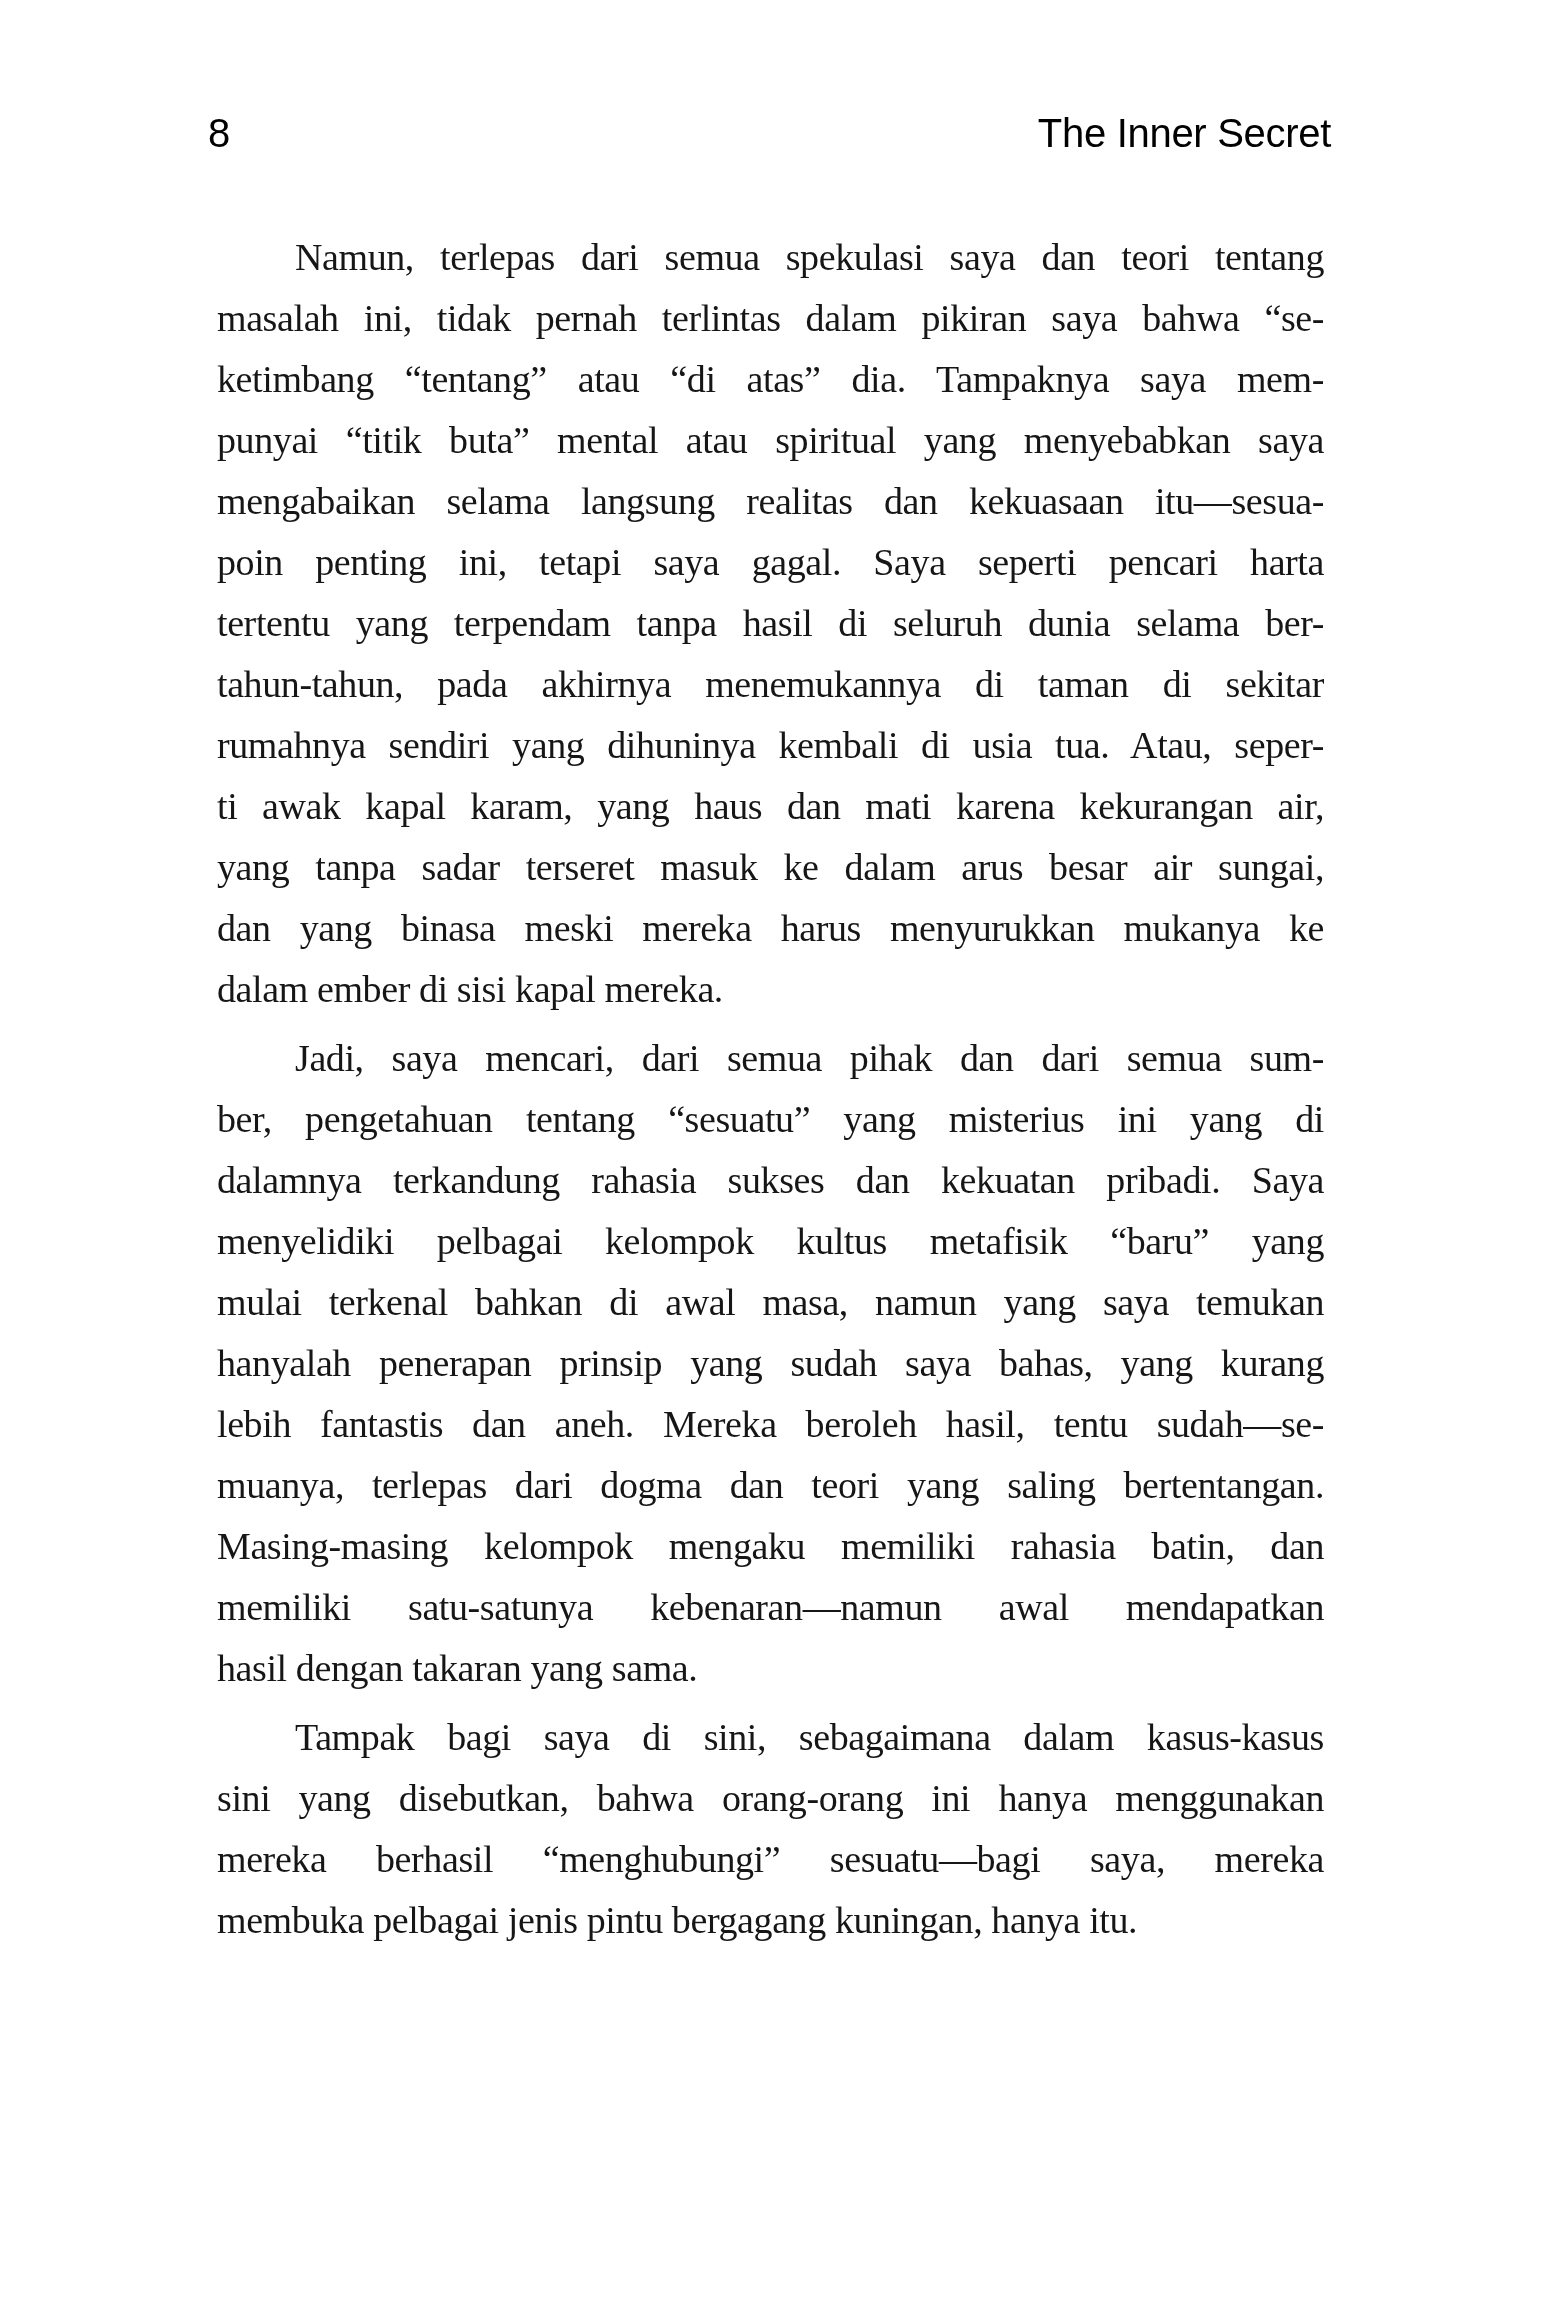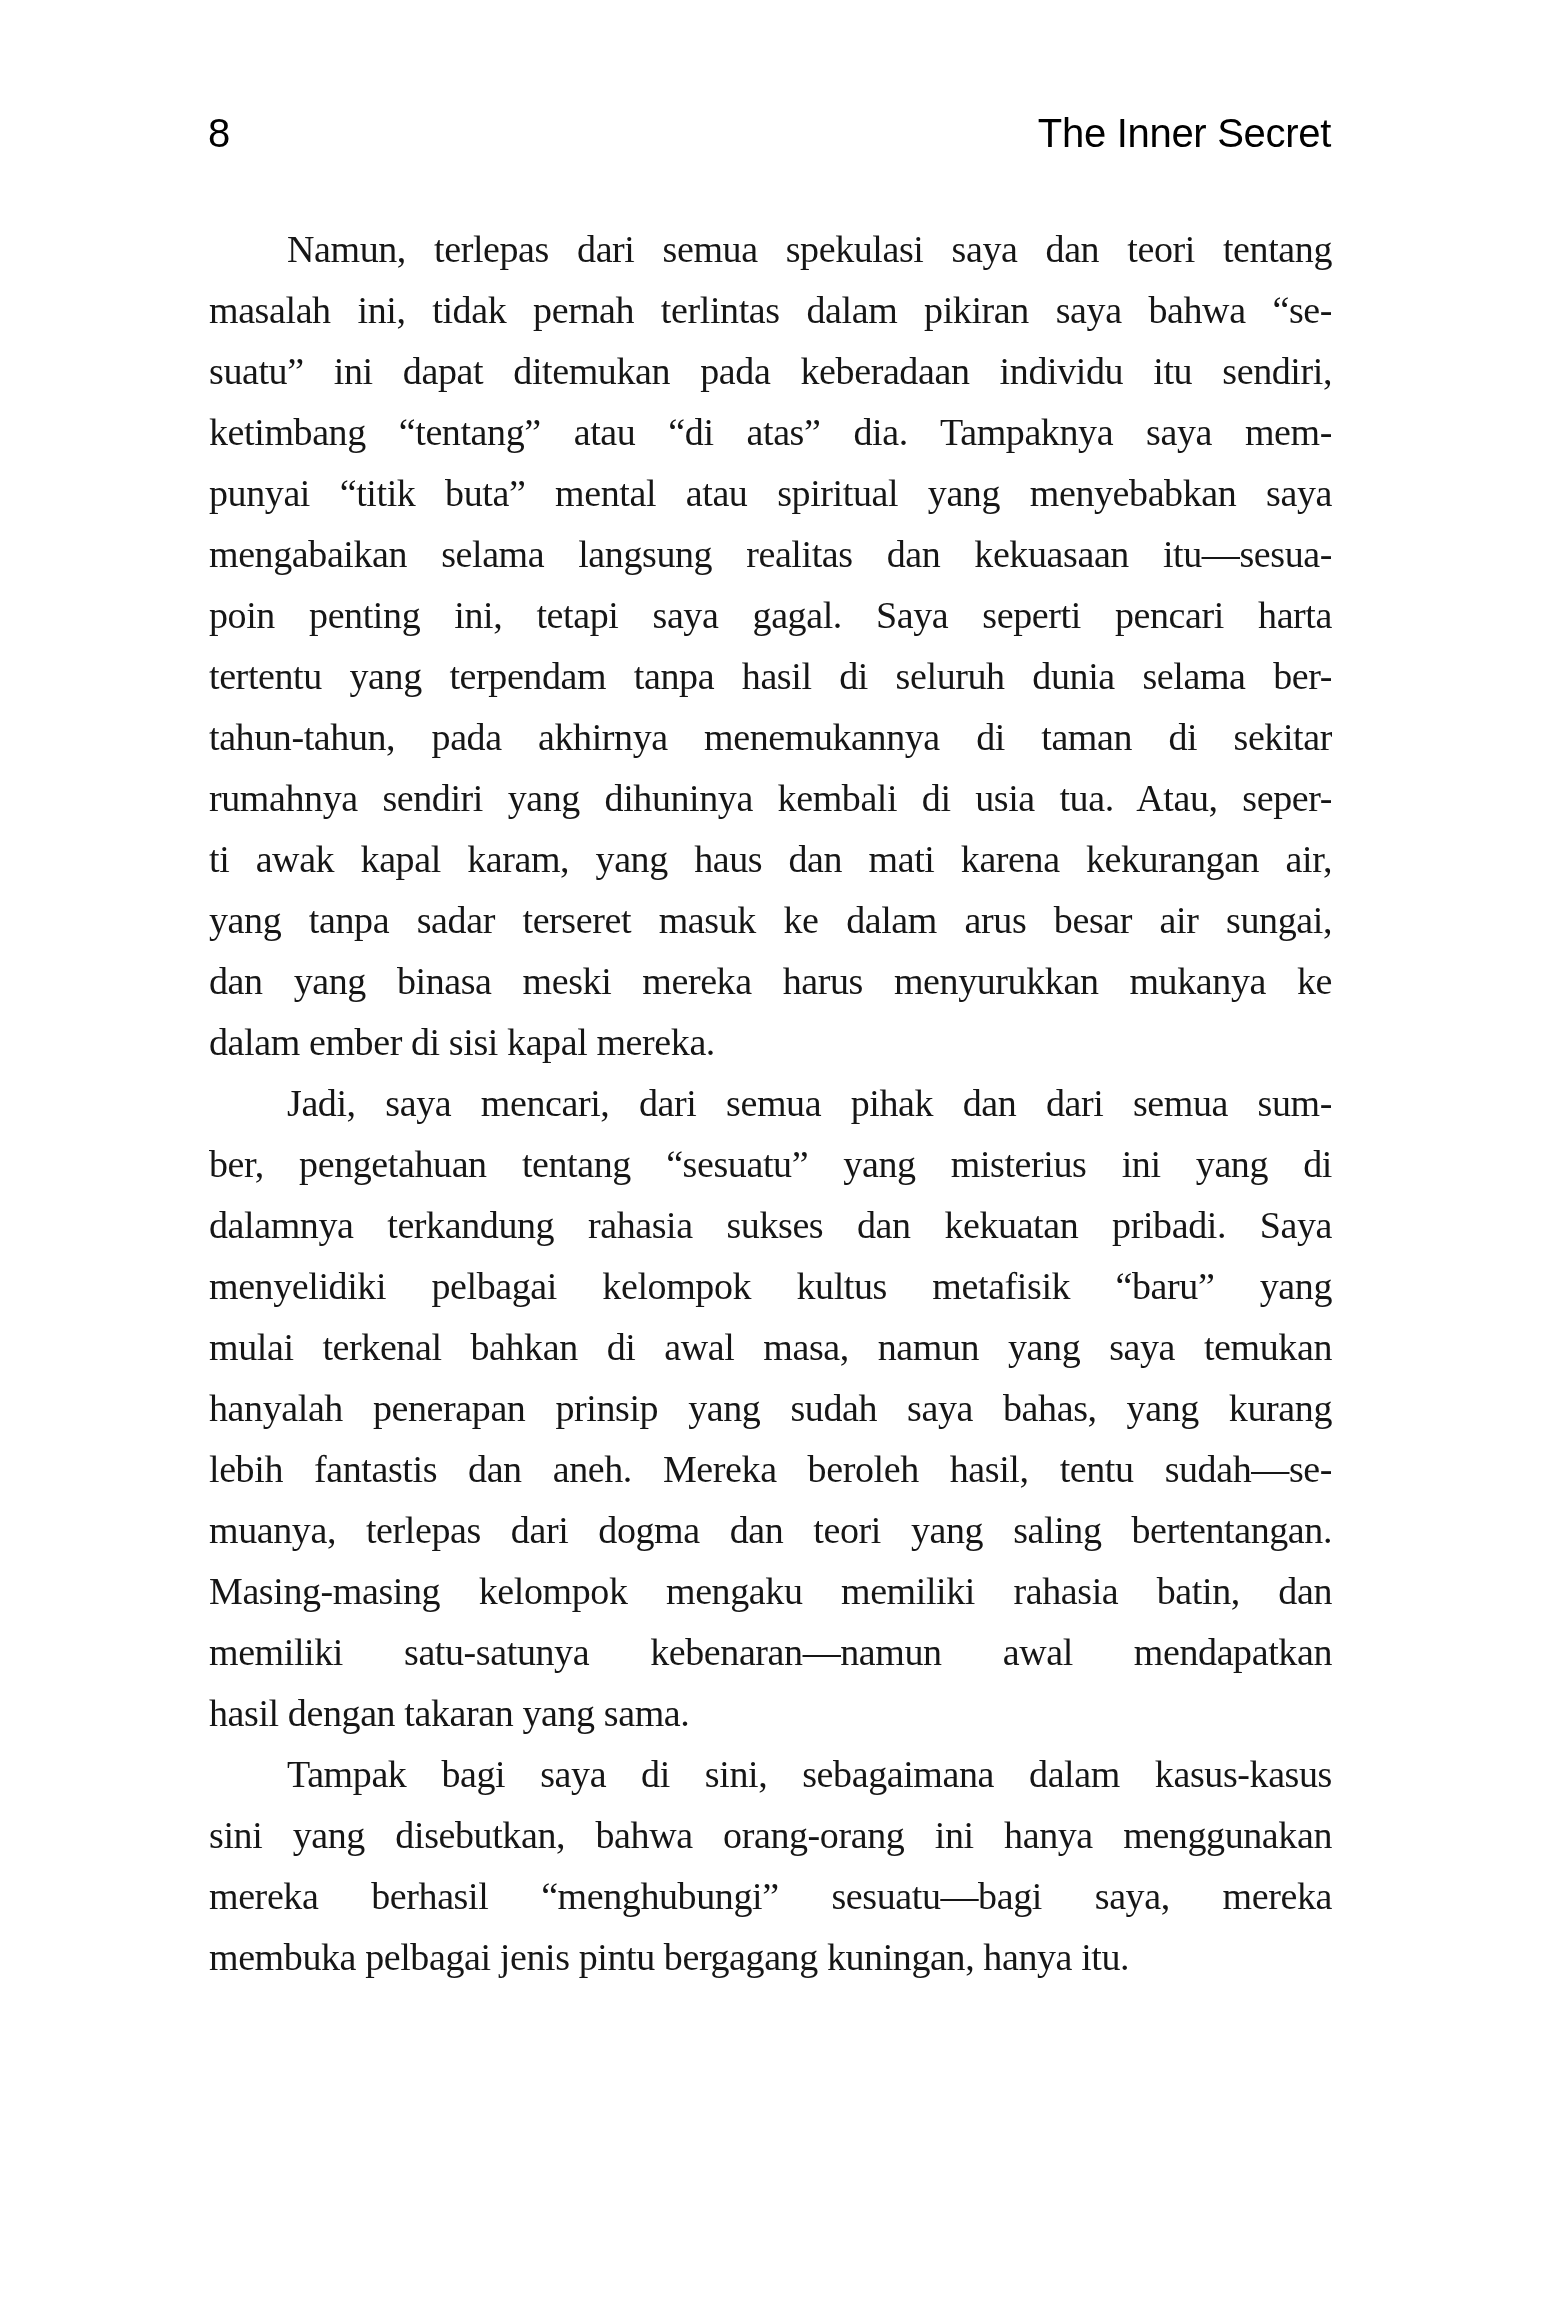--- a/index.html
+++ b/index.html
@@ -4,35 +4,34 @@
 <style>
   html, body { margin: 0; padding: 0; background: #ffffff; }
   body { width: 1562px; height: 2315px; position: relative; overflow: hidden; color: #111111; }
   .header { position: absolute; top: 110px; left: 208px; width: 1123px; height: 47px; }
   .page-num { position: absolute; left: 0; top: 0; font-family: "Liberation Sans", sans-serif; font-size: 40px; line-height: 47px; color: #000; }
   .running-title { position: absolute; left: 0; right: 0; top: 0; text-align: right; font-family: "Liberation Sans", sans-serif; font-size: 40px; line-height: 47px; font-weight: 400; color: #000; letter-spacing: -0.3px; padding-left: 0px; }
   .body { position: absolute; top: 219px; left: 209px; width: 1123px; font-family: "Liberation Serif", serif; font-size: 38px; color: #161616; }
   .line { height: 61px; line-height: 61px; white-space: nowrap; text-align: justify; text-align-last: justify; overflow: hidden; letter-spacing: -0.4px; }
   .line.last { text-align-last: left; }
   .line.indent { padding-left: 78px; }
-  .para { margin: 0; }
+  .para { margin: 8px; }
 </style>
 </head>
 <body>
 
 <div class="header">
   <span class="page-num">8</span>
   <div class="running-title">The Inner Secret</div>
 </div>
 
 <div class="body">
   <div class="para">
     <div class="line indent">Namun, terlepas dari semua spekulasi saya dan teori tentang</div>
     <div class="line">masalah ini, tidak pernah terlintas dalam pikiran saya bahwa “se-</div>
-    <div class="line">suatu” ini dapat ditemukan pada keberadaan individu itu sendiri,</div>
     <div class="line">ketimbang “tentang” atau “di atas” dia. Tampaknya saya mem-</div>
     <div class="line">punyai “titik buta” mental atau spiritual yang menyebabkan saya</div>
     <div class="line">mengabaikan selama langsung realitas dan kekuasaan itu—sesua-</div>
     <div class="line">poin penting ini, tetapi saya gagal. Saya seperti pencari harta</div>
     <div class="line">tertentu yang terpendam tanpa hasil di seluruh dunia selama ber-</div>
     <div class="line">tahun-tahun, pada akhirnya menemukannya di taman di sekitar</div>
     <div class="line">rumahnya sendiri yang dihuninya kembali di usia tua. Atau, seper-</div>
     <div class="line">ti awak kapal karam, yang haus dan mati karena kekurangan air,</div>
     <div class="line">yang tanpa sadar terseret masuk ke dalam arus besar air sungai,</div>
     <div class="line">dan yang binasa meski mereka harus menyurukkan mukanya ke</div>

